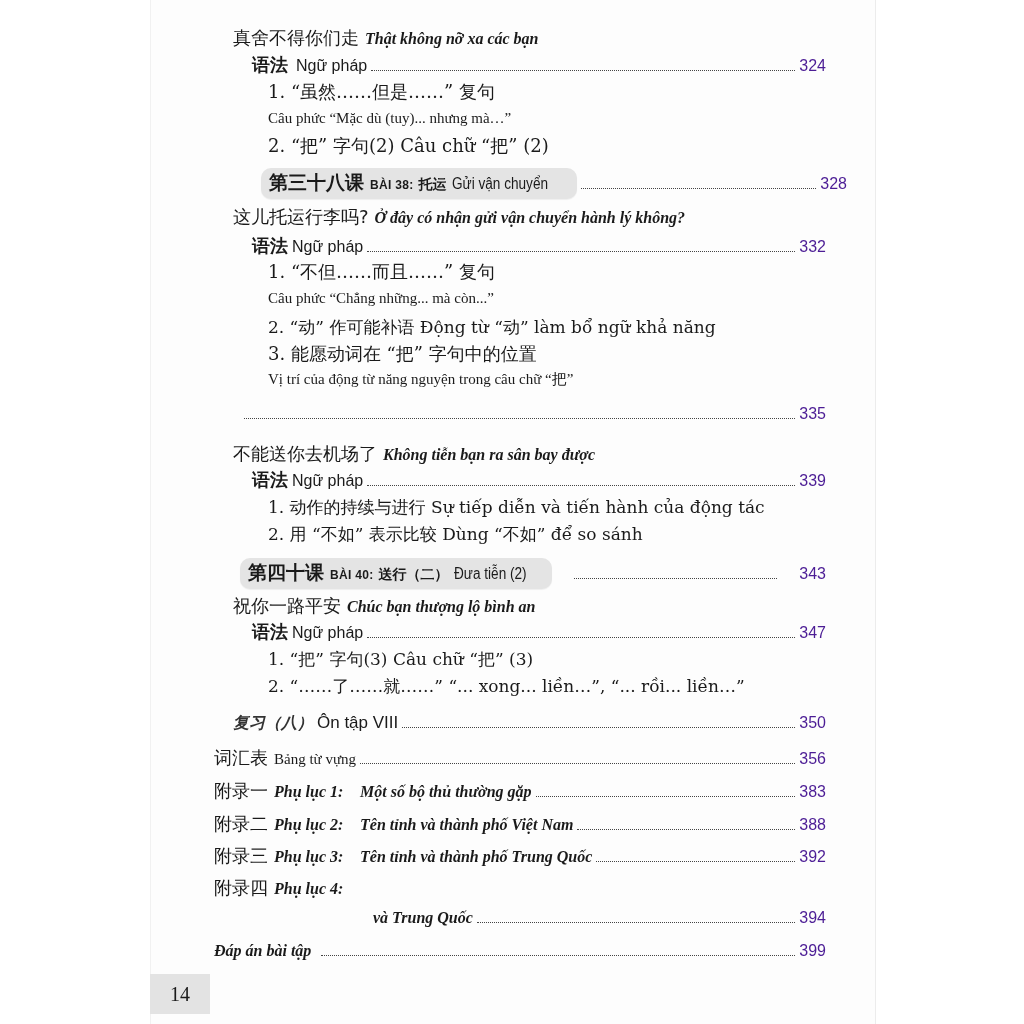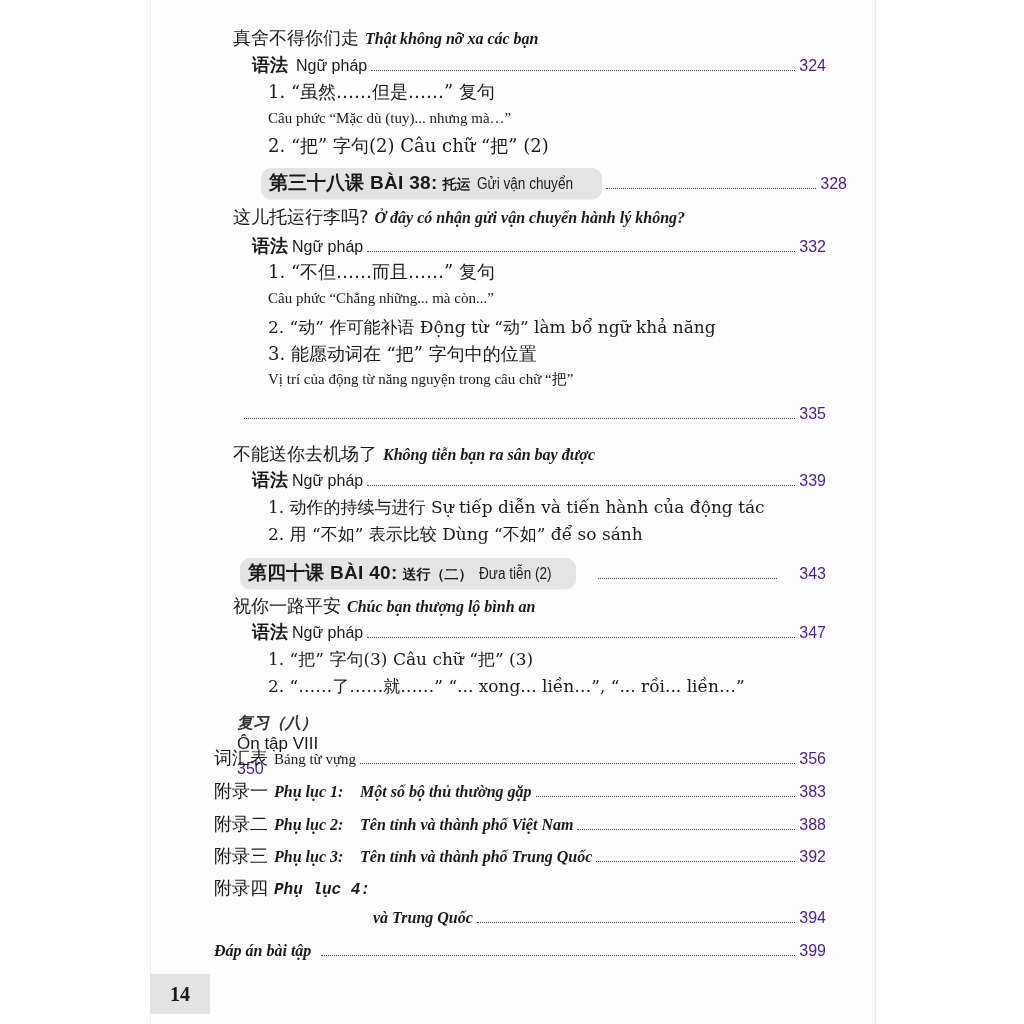--- a/index.html
+++ b/index.html
@@ -12,27 +12,27 @@
   .pg { font-family:"Liberation Sans", sans-serif; font-size:16px; color:#4c1d95; }
   .cn { font-family:"DejaVu Sans", sans-serif; font-size:18px; }
   .cn-serif { font-family:"DejaVu Serif", serif; font-size:18px; }
   .vi-it { font-style:italic; font-weight:bold; font-size:16px; }
   .vi { font-size:15px; }
   .sans { font-family:"Liberation Sans", sans-serif; font-size:16px; }
   .gram-cn { font-family:"DejaVu Serif", serif; font-weight:bold; font-size:18px; }
   .pill { display:inline-flex; align-items:baseline; background:#e4e4e4; border-radius:10px;
           padding:2px 12px 3px 8px; box-shadow:0 1px 1px rgba(0,0,0,0.06); }
   .pill .cnb { font-family:"DejaVu Serif", serif; font-weight:bold; font-size:19px; }
-  .pill .bai { font-family:"Liberation Sans", sans-serif; font-weight:bold; font-size:19px; margin-left:6px; letter-spacing:0.3px; }
+  .pill .bai { font-family:"Liberation Sans", sans-serif; font-weight:bold; font-size:12px; margin-left:6px; letter-spacing:0.3px; }
   .pill .cnt { font-family:"DejaVu Sans", sans-serif; font-weight:bold; font-size:14px; margin-left:5px; }
   .pill .vit { font-family:"Liberation Sans", sans-serif; font-size:16px; margin-left:6px; transform:scaleX(0.85); transform-origin:left; display:inline-block; }
   .review-cn { font-family:"DejaVu Sans", sans-serif; font-style:italic; font-weight:bold; font-size:16px; color:#333; }
   .review-vi { font-family:"Liberation Sans", sans-serif; font-size:17px; margin-left:4px; }
   .pagenum { position:absolute; left:150px; top:974px; width:60px; height:40px; background:#e3e3e3;
-             display:flex; align-items:center; justify-content:center; font-size:20px; font-family:"Liberation Serif", serif;font-weight:bold; }
+             display:flex; align-items:center; justify-content:center; font-size:20px; font-family:"Liberation Serif", serif; }
 </style>
 </head>
 <body>
 
 <div class="page"></div>
 
 <div class="row" style="left:233px; top:26px;">
   <span class="cn">真舍不得你们走</span>
   <span class="vi-it" style="margin-left:6px;">Thật không nỡ xa các bạn</span>
 </div>
@@ -105,21 +105,21 @@
 </div>
 <div class="row" style="left:252px; top:620px; width:574px;">
   <span class="gram-cn">语法</span>
   <span class="sans" style="margin-left:4px;">Ngữ pháp</span>
   <span class="leader"></span>
   <span class="pg">347</span>
 </div>
 <div class="row cn-serif" style="left:268px; top:648px; font-size:17px;">1. “把” 字句(3)  Câu chữ “把” (3)</div>
 <div class="row cn-serif" style="left:268px; top:675px; font-size:17px;">2. “……了……就……” “... xong... liền…”, “... rồi... liền…”</div>
 
-<div class="row" style="left:233px; top:713px; width:593px;flex-direction:column;">
+<div class="row" style="left:233px; top:713px; width:593px;">
   <span class="review-cn">复习（八）</span>
   <span class="review-vi">Ôn tập VIII</span>
   <span class="leader"></span>
   <span class="pg">350</span>
 </div>
 
 <div class="row" style="left:214px; top:746px; width:612px;">
   <span class="cn-serif">词汇表</span>
   <span class="vi" style="margin-left:6px;">Bảng từ vựng</span>
   <span class="leader"></span>
@@ -142,21 +142,21 @@
 </div>
 <div class="row" style="left:214px; top:844px; width:612px;">
   <span class="cn-serif">附录三</span>
   <span class="vi-it" style="margin-left:6px; width:86px; display:inline-block;">Phụ lục 3:</span>
   <span class="vi-it">Tên tỉnh và thành phố Trung Quốc</span>
   <span class="leader"></span>
   <span class="pg">392</span>
 </div>
 <div class="row" style="left:214px; top:876px;">
   <span class="cn-serif">附录四</span>
-  <span class="vi-it" style="margin-left:6px; width:86px; display:inline-block;font-family:Liberation Mono, monospace;">Phụ lục 4:</span>
+  <span class="vi-it" style="margin-left:6px; width:86px; display:inline-block;">Phụ lục 4:</span>
 </div>
 <div class="row" style="left:373px; top:909px; width:453px;">
   <span class="vi-it">và Trung Quốc</span>
   <span class="leader"></span>
   <span class="pg">394</span>
 </div>
 
 <div class="row" style="left:214px; top:942px; width:612px;">
   <span class="vi-it">Đáp án bài tập</span>
   <span class="leader" style="margin-left:10px;"></span>

